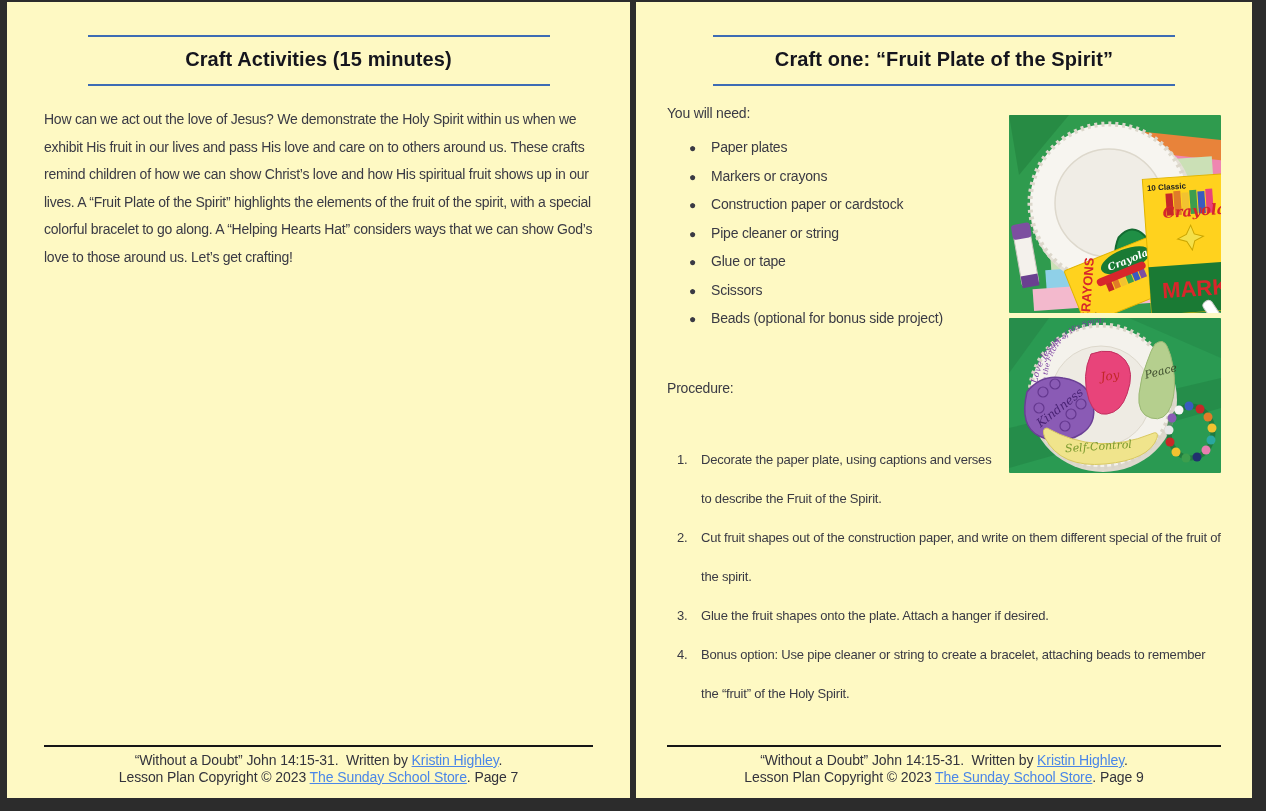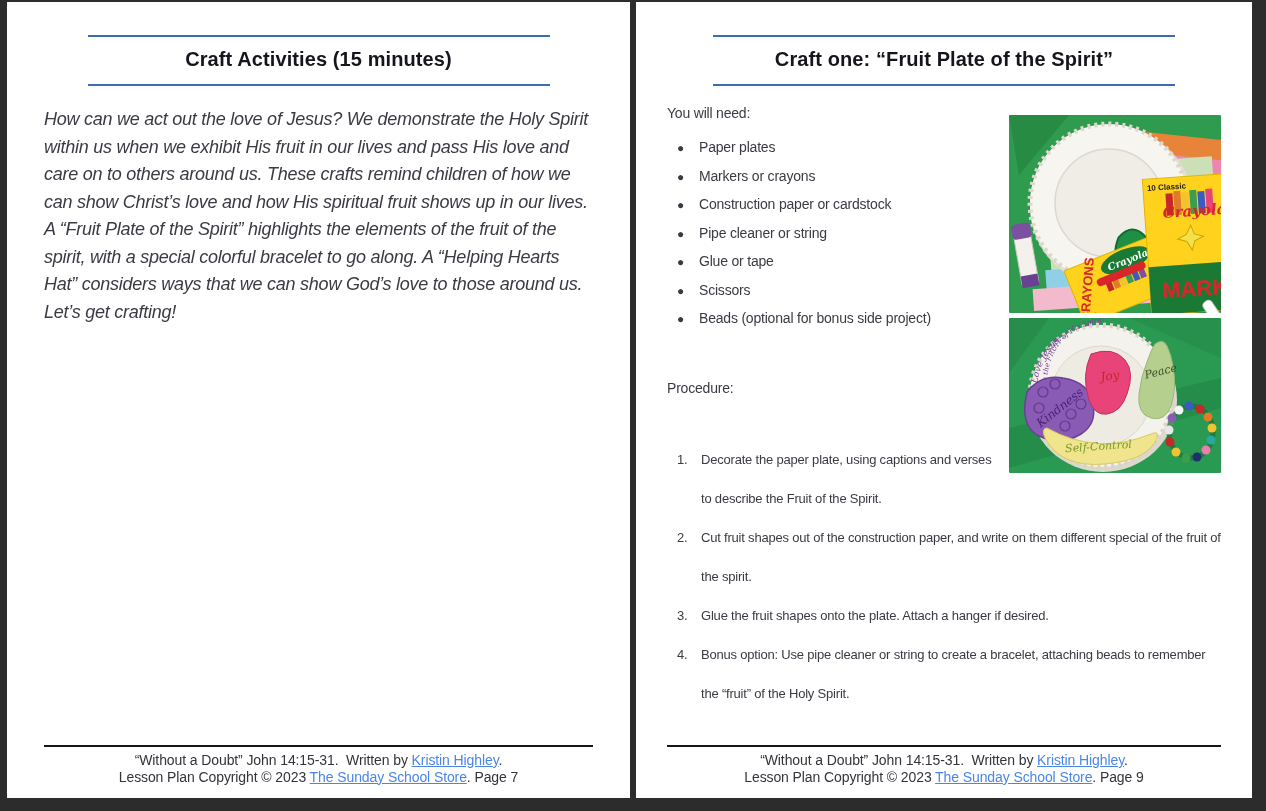--- a/index.html
+++ b/index.html
@@ -5,21 +5,21 @@
   * { box-sizing: border-box; }
   html,body { margin:0; padding:0; }
   body {
     width:1266px; height:811px;
     background:#2c2c2c;
     font-family:"Liberation Sans","DejaVu Sans",sans-serif;
     overflow:hidden;
   }
   .viewer { display:flex; gap:6px; padding:2px 0 0 7px; height:798px; }
   .page {
-    background:#ffffff; height:796px; position:relative;
+    background:#fef9c3; height:796px; position:relative;
     color:#3a3a44;
   }
   .page-left  { width:623px; }
   .page-right { width:616px; }
 
   
   .title-block {
     width:462px; margin:33px auto 0;
     border-top:2px solid #3d6cb4; border-bottom:2px solid #3d6cb4;
     padding:11px 0 13px;
@@ -27,27 +27,27 @@
   .title-block h1 {
     margin:0; text-align:center;
     font-size:20px; font-weight:bold; color:#15151d;
     letter-spacing:0.1px;
   }
 
   .content { padding:0 31px; }
   .page-left .content { padding:0 37px; }
 
   .body-para {
-    margin:20px 0 0; font-size:18px; line-height:27.5px;
-    letter-spacing:-0.25px; color:#3a3a44;font-style:italic;
+    margin:20px 0 0; font-size:14px; line-height:27.5px;
+    letter-spacing:-0.25px; color:#3a3a44;
   }
 
   .section-label { margin:19px 0 0; font-size:14px; letter-spacing:-0.2px; }
 
-  ul.materials { list-style:none; margin:13px 0 0; padding:0 0 0 10px; }
+  ul.materials { list-style:none; margin:13px 12px 0; padding:0 0 0 10px; }
   ul.materials li {
     font-size:14px; line-height:27.5px; letter-spacing:-0.2px;
     padding-left:22px; text-indent:-22px;
   }
   ul.materials li .bullet { display:inline-block; width:22px; text-indent:0; font-size:12px; }
 
   ol.steps { list-style:none; margin:44px 0 0; padding:0 0 0 10px; }
   ol.steps li {
     font-size:13px; line-height:39px; letter-spacing:-0.2px;
     padding-left:24px; text-indent:-24px;

